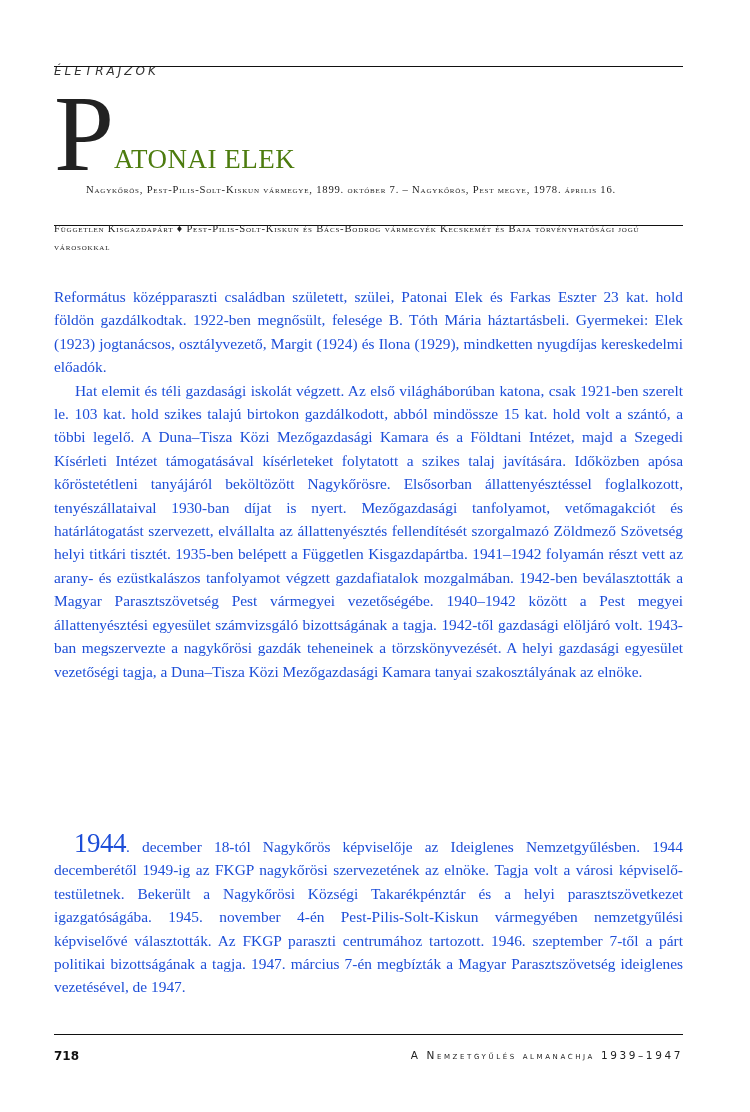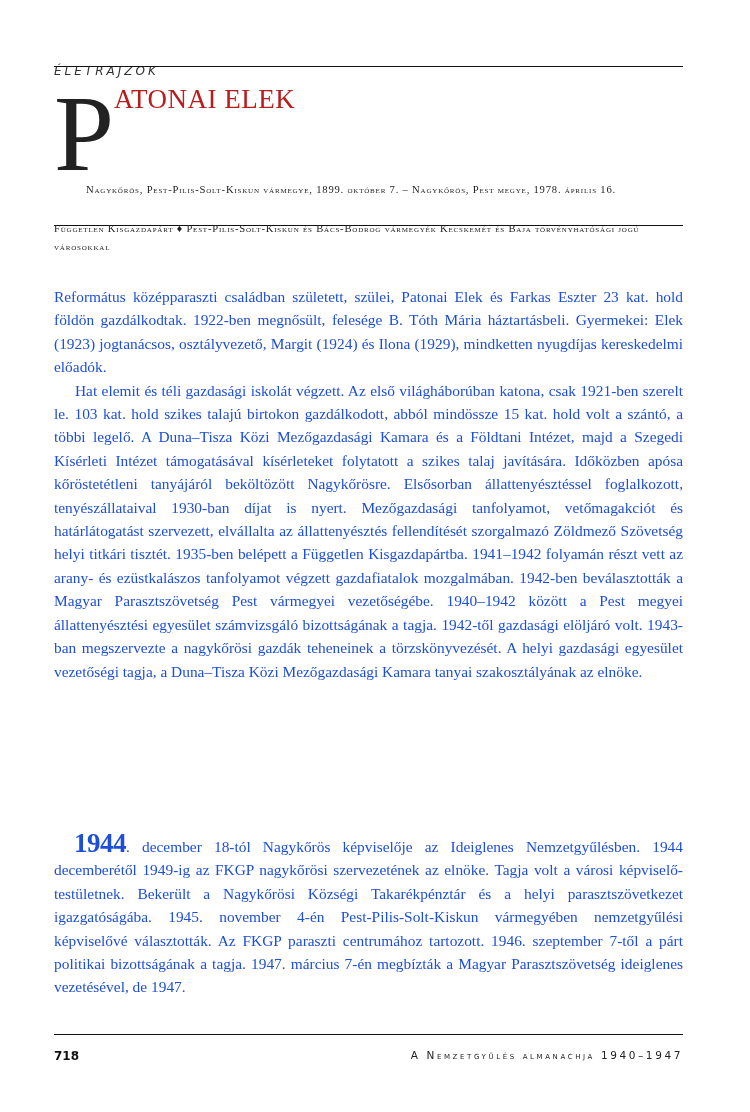--- a/index.html
+++ b/index.html
@@ -8,38 +8,38 @@
   .running-head {
     position: absolute; top: 64px; left: 0;
     font-family: "DejaVu Sans", sans-serif; font-size: 12px; letter-spacing: 3px; color: #333; font-style: italic;
   }
   .rule { position: absolute; left: 0; width: 629px; height: 0; border-top: 1.2px solid #111; }
   .rule.top { top: 66px; }
   .rule.mid { top: 225px; border-top-width: 1px; }
   .rule.bot { top: 1034px; border-top-width: 1px; }
   .title-block { position: absolute; top: 84px; left: 0; font-family: "Liberation Serif", serif; }
   .dropcap { font-size: 108px; line-height: 100px; float: left; color: #222; margin-right: 0; height: 96px; }
-  .title-rest { display: inline-block; font-size: 27px; letter-spacing: 0.5px; color: #b91c1c; }
+  .title-rest { display: inline-block; font-size: 27px; letter-spacing: 0.5px; margin-top: 60px; color: #4d7c0f; }
   .smallcaps {
     position: absolute; left: 0; width: 629px;
     font-family: "Liberation Serif", serif; font-size: 10.6px; line-height: 18px;
     font-variant: small-caps; letter-spacing: 0.8px; color: #222;
   }
   .birth { top: 181px; margin-left: 32px; }
   .party { top: 220px; }
   .body-text {
     position: absolute; left: 0; width: 629px;
     font-family: "Liberation Serif", serif; font-size: 15.4px; line-height: 23.4px;
     text-align: justify; color: #1d4ed8;
   }
   .body-text p { margin: 0; }
   .body-text p.indent { text-indent: 21px; }
   .bt1 { top: 285px; }
   .bt2 { top: 832px; }
-  .big-year { font-size: 27px; font-weight: bold; letter-spacing: -0.5px; padding-left: 20px; margin-top: 12px; }
+  .big-year { font-size: 27px; font-weight: normal; letter-spacing: -0.5px; padding-left: 20px; margin-top: 12px; }
   .footer-page {
     position: absolute; top: 1049px; left: 0;
     font-family: "DejaVu Sans", sans-serif; font-size: 12px; font-weight: bold; color: #111;
   }
   .footer-title {
     position: absolute; top: 1049px; right: 0;
     font-family: "DejaVu Sans", sans-serif; font-size: 10.5px; letter-spacing: 2.6px; color: #222;
     font-variant: small-caps;
   }
 </style>
@@ -63,14 +63,14 @@
     <p>Református középparaszti családban született, szülei, Patonai Elek és Farkas Eszter 23 kat. hold földön gazdálkodtak. 1922-ben megnősült, felesége B. Tóth Mária háztartásbeli. Gyermekei: Elek (1923) jogtanácsos, osztályvezető, Margit (1924) és Ilona (1929), mindketten nyugdíjas kereskedelmi előadók.</p>
     <p class="indent">Hat elemit és téli gazdasági iskolát végzett. Az első világháborúban katona, csak 1921-ben szerelt le. 103 kat. hold szikes talajú birtokon gazdálkodott, abból mindössze 15 kat. hold volt a szántó, a többi legelő. A Duna–Tisza Közi Mezőgazdasági Kamara és a Földtani Intézet, majd a Szegedi Kísérleti Intézet támogatásával kísérleteket folytatott a szikes talaj javítására. Időközben apósa kőröstetétleni tanyájáról beköltözött Nagykőrösre. Elsősorban állattenyésztéssel foglalkozott, tenyészállataival 1930-ban díjat is nyert. Mezőgazdasági tanfolyamot, vetőmagakciót és határlátogatást szervezett, elvállalta az állattenyésztés fellendítését szorgalmazó Zöldmező Szövetség helyi titkári tisztét. 1935-ben belépett a Független Kisgazdapártba. 1941–1942 folyamán részt vett az arany- és ezüstkalászos tanfolyamot végzett gazdafiatalok mozgalmában. 1942-ben beválasztották a Magyar Parasztszövetség Pest vármegyei vezetőségébe. 1940–1942 között a Pest megyei állattenyésztési egyesület számvizsgáló bizottságának a tagja. 1942-től gazdasági elöljáró volt. 1943-ban megszervezte a nagykőrösi gazdák teheneinek a törzskönyvezését. A helyi gazdasági egyesület vezetőségi tagja, a Duna–Tisza Közi Mezőgazdasági Kamara tanyai szakosztályának az elnöke.</p>
   </div>
 
   <div class="body-text bt2">
     <p><span class="big-year">1944</span><span>. december 18-tól Nagykőrös képviselője az Ideiglenes Nemzetgyűlésben. 1944 decemberétől 1949-ig az FKGP nagykőrösi szervezetének az elnöke. Tagja volt a városi képviselő-testületnek. Bekerült a Nagykőrösi Községi Takarékpénztár és a helyi parasztszövetkezet igazgatóságába. 1945. november 4-én Pest-Pilis-Solt-Kiskun vármegyében nemzetgyűlési képviselővé választották. Az FKGP paraszti centrumához tartozott. 1946. szeptember 7-től a párt politikai bizottságának a tagja. 1947. március 7-én megbízták a Magyar Parasztszövetség ideiglenes vezetésével, de 1947.</span></p>
   </div>
 
   <div class="rule bot"></div>
   <div class="footer-page">718</div>
-  <div class="footer-title">A Nemzetgyűlés almanachja 1940–1947</div>
+  <div class="footer-title">A Nemzetgyűlés almanachja 1939–1947</div>
 </div>
 
 </body></html>

